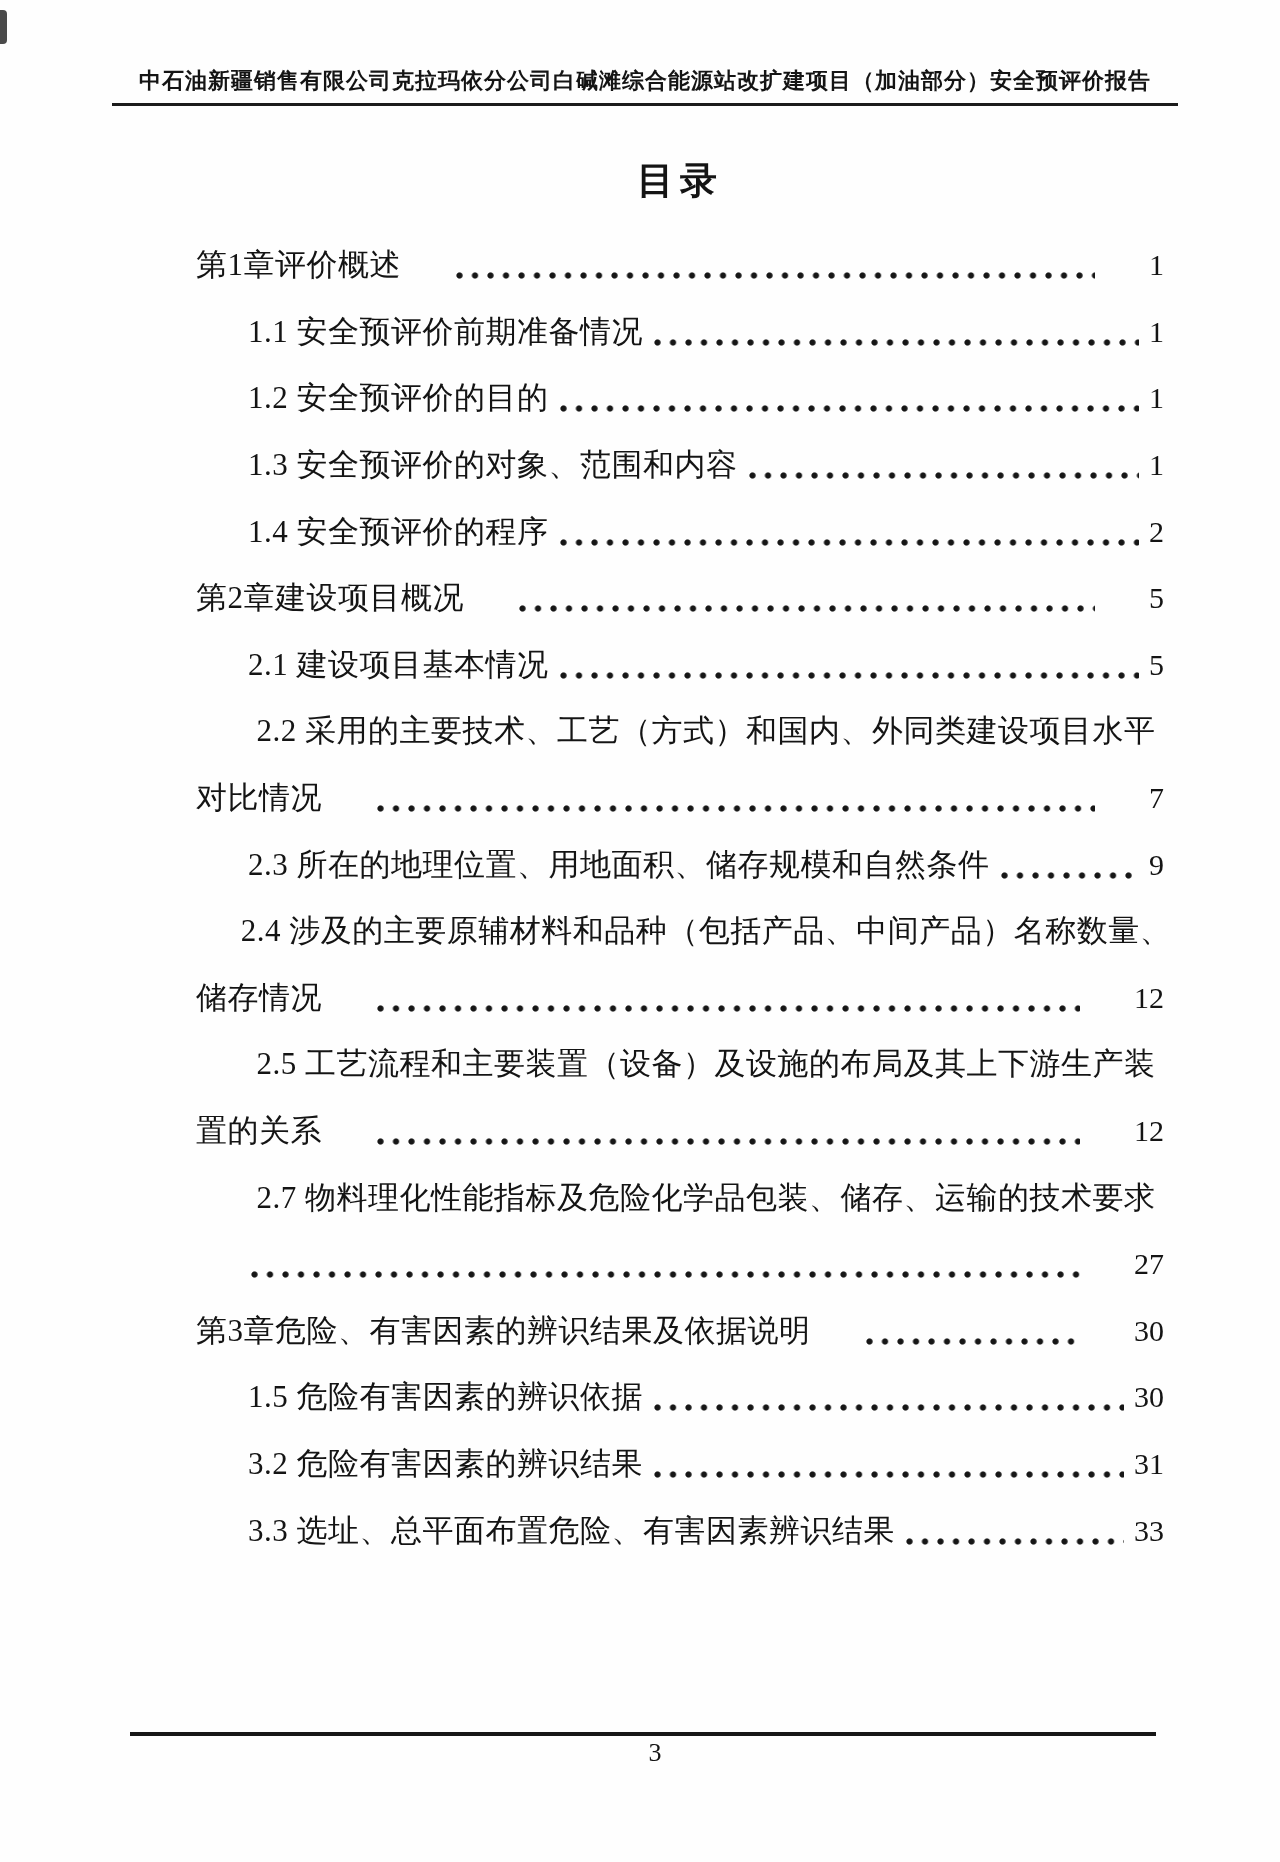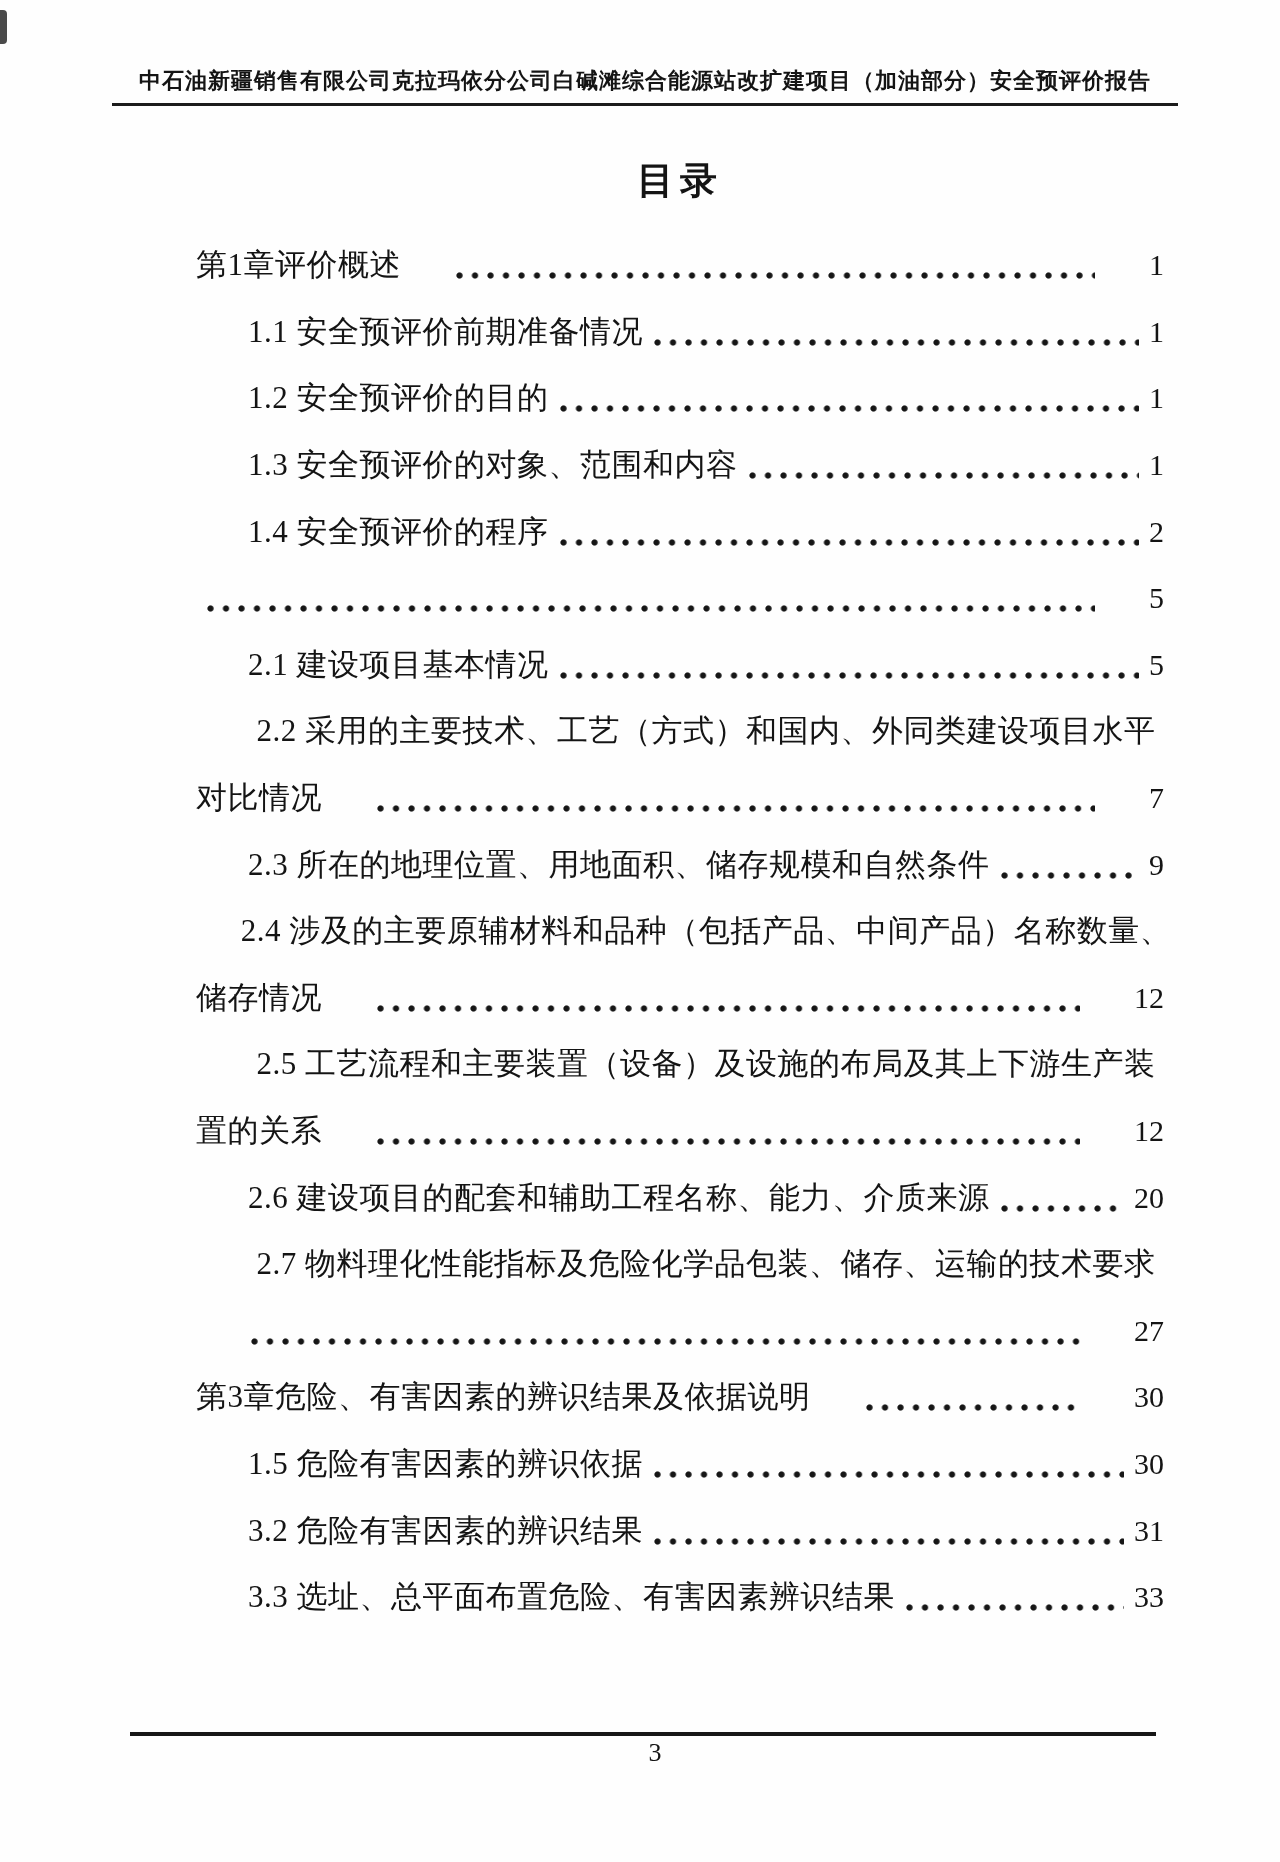--- a/index.html
+++ b/index.html
@@ -131,20 +131,21 @@
           <span class="toc-text">1.3 安全预评价的对象、范围和内容</span>
           <span class="dot-leader"></span>
           <span class="toc-page">1</span>
         </div>
         <div class="toc-row level-section">
           <span class="toc-text">1.4 安全预评价的程序</span>
           <span class="dot-leader"></span>
           <span class="toc-page">2</span>
         </div>
         <div class="toc-row level-chapter">
+          <span class="toc-text">第2章建设项目概况</span>
           <span class="dot-leader"></span>
           <span class="toc-page">5</span>
         </div>
         <div class="toc-row level-section">
           <span class="toc-text">2.1 建设项目基本情况</span>
           <span class="dot-leader"></span>
           <span class="toc-page">5</span>
         </div>
         <div class="toc-row level-section">
           <span class="toc-text">2.2 采用的主要技术、工艺（方式）和国内、外同类建设项目水平</span>
@@ -167,25 +168,20 @@
           <span class="dot-leader"></span>
           <span class="toc-page">12</span>
         </div>
         <div class="toc-row level-section">
           <span class="toc-text">2.5 工艺流程和主要装置（设备）及设施的布局及其上下游生产装</span>
         </div>
         <div class="toc-row level-continuation">
           <span class="toc-text">置的关系</span>
           <span class="dot-leader"></span>
           <span class="toc-page">12</span>
-        </div>
-        <div class="toc-row level-section">
-          <span class="toc-text">2.6 建设项目的配套和辅助工程名称、能力、介质来源</span>
-          <span class="dot-leader"></span>
-          <span class="toc-page">20</span>
         </div>
         <div class="toc-row level-section">
           <span class="toc-text">2.7 物料理化性能指标及危险化学品包装、储存、运输的技术要求</span>
         </div>
         <div class="toc-row level-continuation">
           <span class="toc-text"></span>
           <span class="dot-leader"></span>
           <span class="toc-page">27</span>
         </div>
         <div class="toc-row level-chapter">

